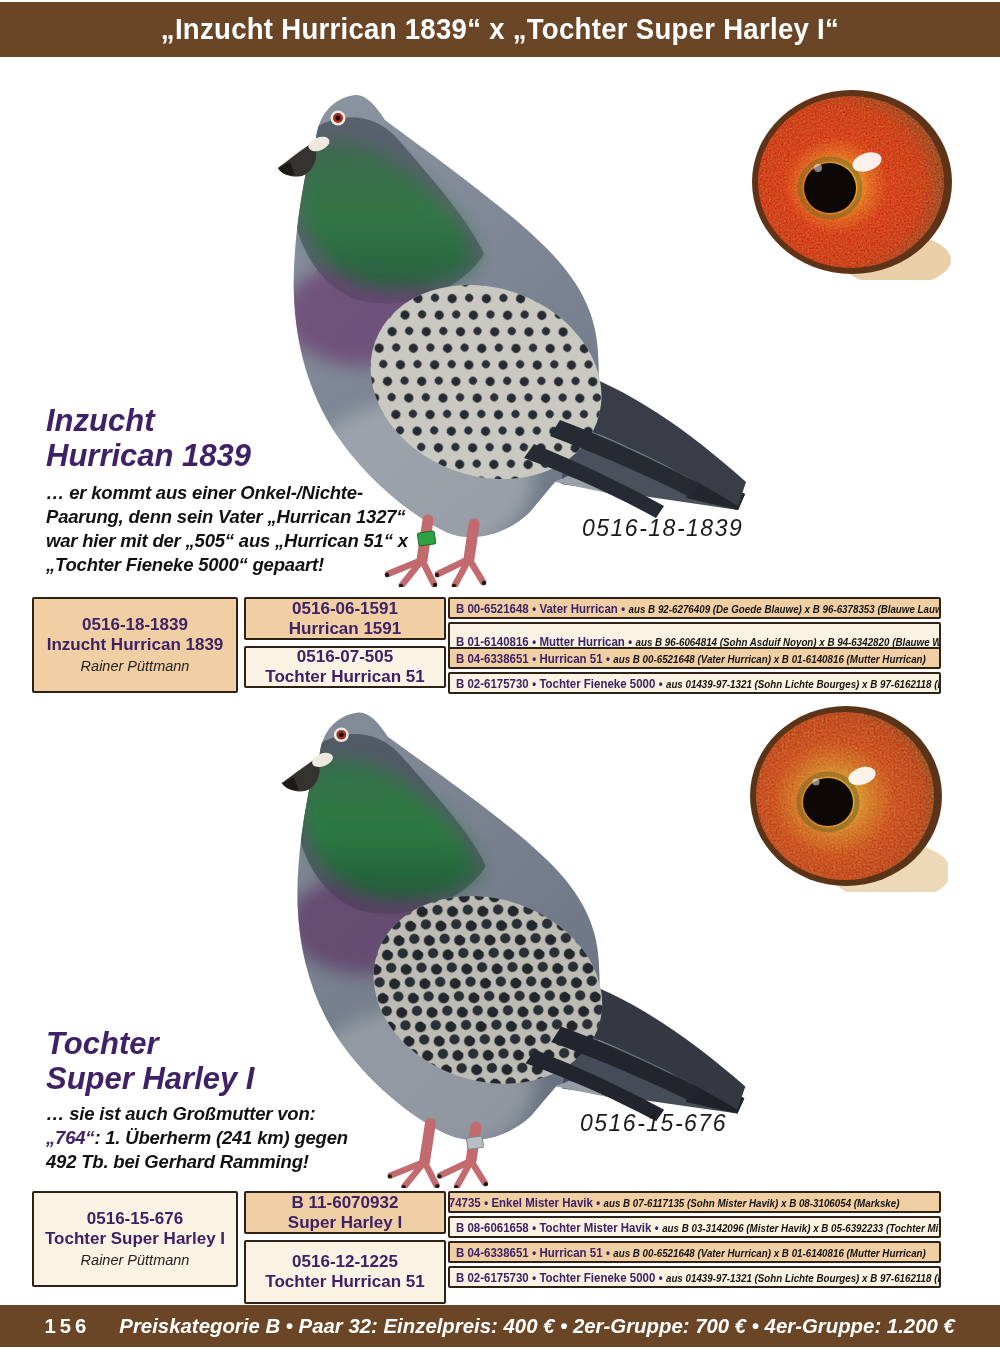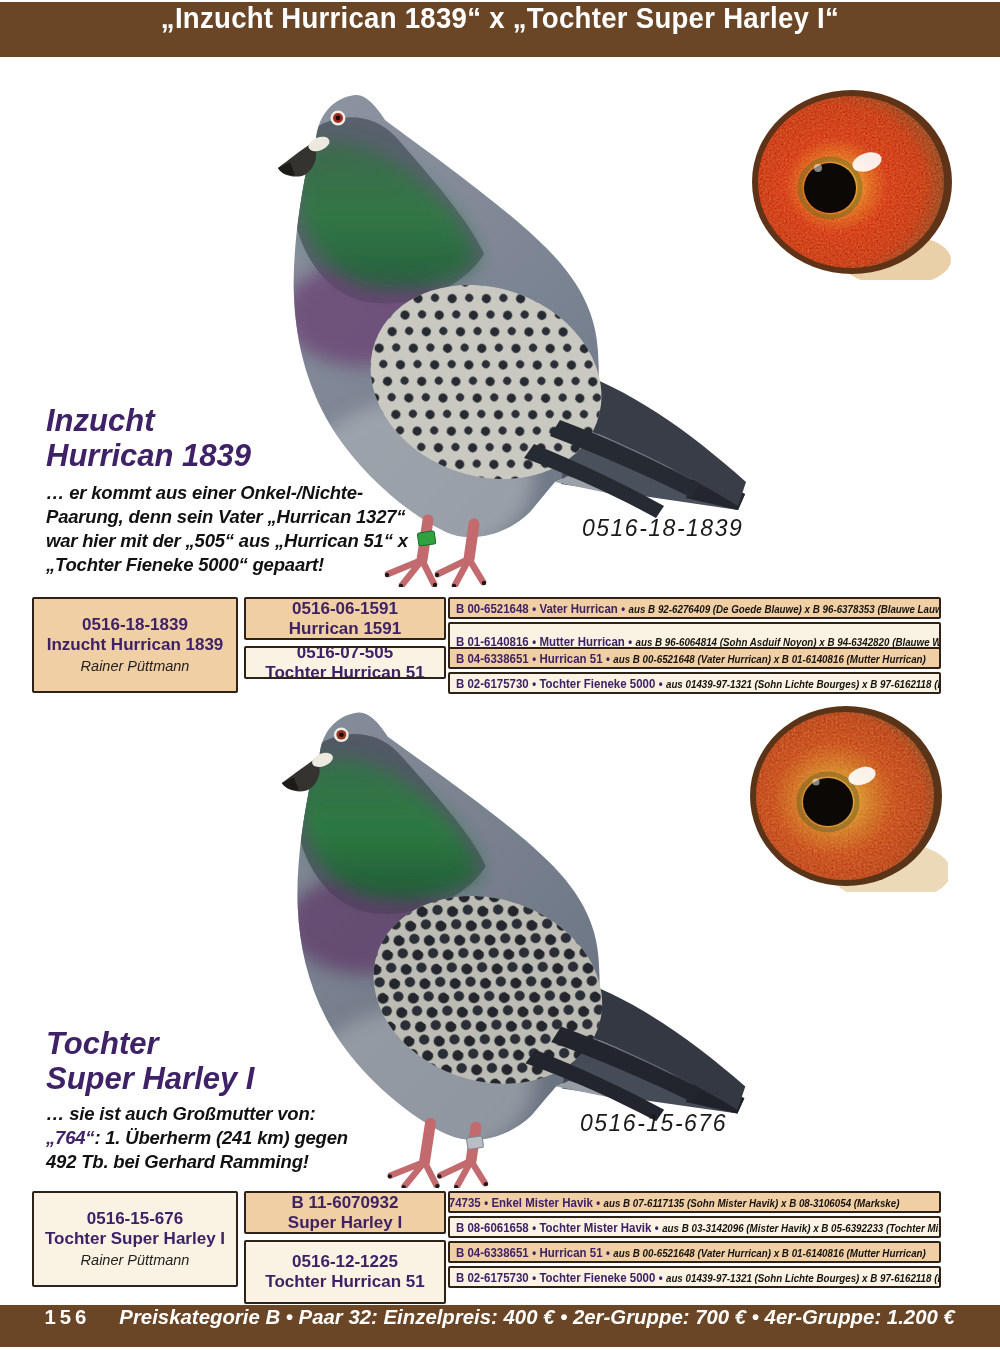--- a/index.html
+++ b/index.html
@@ -3,21 +3,21 @@
 <meta charset="utf-8">
 <style>
   :root{
     --accent:#3e2166; --brown:#6a4526; --peach:#f0cfa4; --cream:#faf3e3; --border:#2e2218;
   }
   html,body{margin:0;padding:0;}
   body{width:1000px;height:1350px;position:relative;background:#fff;
        font-family:"Liberation Sans", sans-serif;overflow:hidden;}
   .abs{position:absolute;}
   
-  .bar{left:0;width:1000px;background:var(--brown);display:flex;align-items:flex-start;}
+  .bar{left:0;width:1000px;background:var(--brown);display:flex;align-items:center;}
   #topbar{top:2px;height:55px;justify-content:center;}
   #topbar .t{color:#fff;font-weight:bold;font-size:29px;letter-spacing:.3px;transform:scaleX(.95);white-space:nowrap;}
   #botbar{top:1305px;height:42px;}
   #botbar .inner{display:flex;align-items:baseline;color:#fff;font-weight:bold;font-size:21px;
                  padding-left:46px;transform:scaleX(.97);transform-origin:left center;white-space:nowrap;}
   #botbar .pg{letter-spacing:4px;margin-right:30px;}
   #botbar .txt{font-style:italic;}
   
   .sec-title{color:var(--accent);font-weight:bold;font-style:italic;font-size:31px;line-height:1.13;white-space:nowrap;}
   .sec-desc{font-weight:bold;font-style:italic;font-size:18.5px;line-height:24px;color:#111;
@@ -155,21 +155,21 @@
 
 <div class="abs pbox bg-peach" style="left:32px;top:597px;width:206px;height:96px;">
   <div class="ring">0516-18-1839</div>
   <div class="pname">Inzucht Hurrican 1839</div>
   <div class="breeder">Rainer Püttmann</div>
 </div>
 <div class="abs pbox bg-peach" style="left:244px;top:597px;width:202px;height:43px;">
   <div class="ring">0516-06-1591</div>
   <div class="pname">Hurrican 1591</div>
 </div>
-<div class="abs pbox bg-cream" style="left:244px;top:646px;width:202px;height:33px;">
+<div class="abs pbox bg-cream" style="left:244px;top:646px;width:202px;height:42px;">
   <div class="ring">0516-07-505</div>
   <div class="pname">Tochter Hurrican 51</div>
 </div>
 <div class="abs prow bg-peach" style="left:448px;top:597px;width:493px;height:22px;">
   <div class="rin">
       <span class="pid">B 00-6521648</span>
       <span class="pbul">•</span>
       <span class="pid">Vater Hurrican</span>
       <span class="pbul">•</span>
       <span class="porig">aus B 92-6276409 (De Goede Blauwe) x B 96-6378353 (Blauwe Lauwers)</span>

